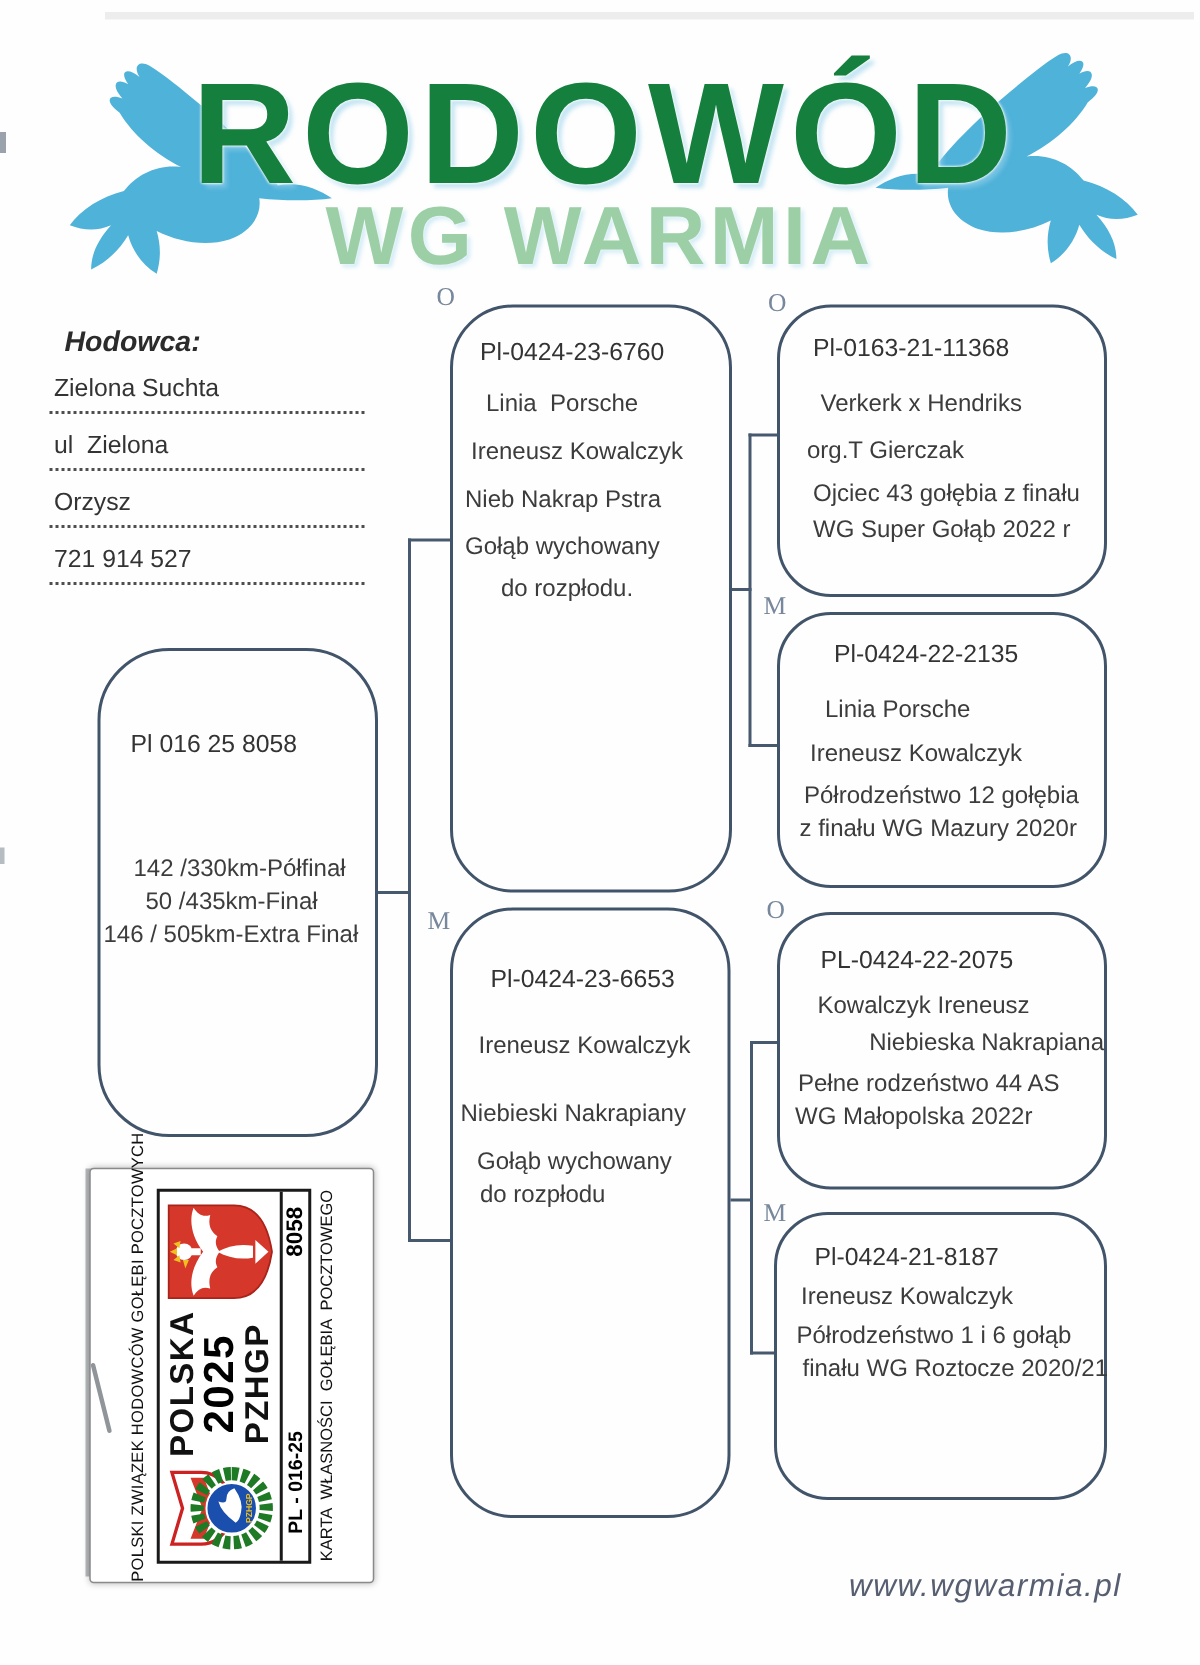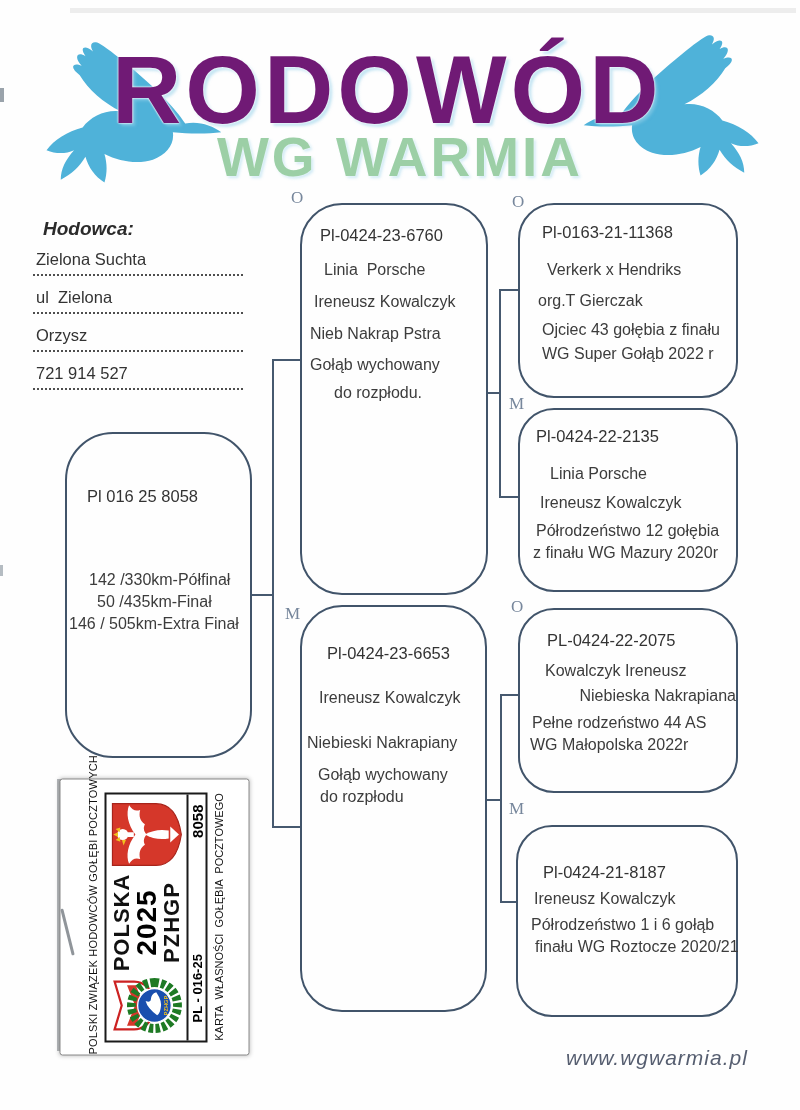--- a/index.html
+++ b/index.html
@@ -6,22 +6,22 @@
   body{width:800px;height:1110px;position:relative;background:#fefefe;
        font-family:"Liberation Sans","DejaVu Sans",sans-serif;overflow:hidden;color:#3c3c3c;}
   .abs{position:absolute;}
 
   
   .scan-top{left:70px;top:8px;width:726px;height:5px;background:#ededed;}
   .scan-mark1{left:0;top:88px;width:4px;height:14px;background:#9aa3ab;}
   .scan-mark2{left:0;top:565px;width:3px;height:11px;background:#b5bcc2;}
 
   
-  .title{left:112px;top:42px;width:544px;text-align:left;font-size:96px;font-weight:bold;
-         letter-spacing:4px;color:#701a75;line-height:1;
+  .title{left:128px;top:42px;width:544px;text-align:left;font-size:96px;font-weight:bold;
+         letter-spacing:4px;color:#15803d;line-height:1;
          text-shadow:0 0 2px #fff,0 0 2px #fff,3px 3px 3px rgba(150,210,235,.55);}
   .subtitle{left:128px;top:130px;width:544px;text-align:center;font-size:55px;font-weight:bold;
             letter-spacing:3px;color:#9ccfa6;line-height:1;
             text-shadow:0 0 2px #fff,2px 2px 3px rgba(150,210,235,.45);}
   .pigeon{color:#4fb2d9;}
   .pigeon svg{display:block;width:100%;height:100%;}
   .pigeon-left{left:28px;top:40px;width:208px;height:152px;transform:scaleX(-1);}
   .pigeon-right{left:574px;top:33px;width:198px;height:152px;}
 
   
@@ -33,21 +33,21 @@
   
   .box{border:2px solid #41546a;background:transparent;}
   .box p{margin:0;font-size:16px;line-height:22px;white-space:pre;color:#3c3c3c;}
   .box .ring{font-size:16.5px;color:#333;}
   #box-subject{left:65px;top:432px;width:187px;height:326px;border-radius:48px;padding-top:51px;box-sizing:border-box;}
   #box-father {left:300px;top:203px;width:188px;height:392px;border-radius:42px;padding-top:19px;box-sizing:border-box;}
   #box-mother {left:300px;top:605px;width:187px;height:407px;border-radius:42px;padding-top:35px;box-sizing:border-box;}
   #box-gp1{left:518px;top:203px;width:220px;height:195px;border-radius:36px;padding-top:16px;box-sizing:border-box;}
   #box-gp2{left:518px;top:408px;width:220px;height:184px;border-radius:36px;padding-top:15px;box-sizing:border-box;}
   #box-gp3{left:518px;top:608px;width:220px;height:185px;border-radius:36px;padding-top:19px;box-sizing:border-box;}
-  #box-gp4{left:516px;top:808px;width:222px;height:192px;border-radius:36px;padding-top:34px;box-sizing:border-box;margin-top:17px;}
+  #box-gp4{left:516px;top:808px;width:222px;height:192px;border-radius:36px;padding-top:17px;box-sizing:border-box;}
 
   
   #box-subject p:nth-child(1){padding-left:20px;}
   #box-subject p:nth-child(2){margin-top:62px;padding-left:22px;}
   #box-subject p:nth-child(3){padding-left:30px;}
   #box-subject p:nth-child(4){padding-left:2px;}
   #box-father p:nth-child(1){padding-left:18px;}
   #box-father p:nth-child(2){margin-top:13px;padding-left:22px;}
   #box-father p:nth-child(3){margin-top:10px;padding-left:12px;}
   #box-father p:nth-child(4){margin-top:10px;padding-left:8px;}
@@ -56,21 +56,21 @@
   #box-mother p:nth-child(1){padding-left:25px;}
   #box-mother p:nth-child(2){margin-top:23px;padding-left:17px;}
   #box-mother p:nth-child(3){margin-top:23px;padding-left:5px;}
   #box-mother p:nth-child(4){margin-top:10px;padding-left:16px;}
   #box-mother p:nth-child(5){padding-left:18px;}
   #box-gp1 p:nth-child(1){padding-left:22px;}
   #box-gp1 p:nth-child(2){margin-top:16px;padding-left:27px;}
   #box-gp1 p:nth-child(3){margin-top:9px;padding-left:18px;}
   #box-gp1 p:nth-child(4){margin-top:7px;padding-left:22px;}
   #box-gp1 p:nth-child(5){margin-top:2px;padding-left:22px;}
-  #box-gp2 p:nth-child(1){padding-left:16px;}
+  #box-gp2 p:nth-child(1){padding-left:36px;}
   #box-gp2 p:nth-child(2){margin-top:16px;padding-left:30px;}
   #box-gp2 p:nth-child(3){margin-top:7px;padding-left:20px;}
   #box-gp2 p:nth-child(4){margin-top:6px;padding-left:16px;}
   #box-gp2 p:nth-child(5){padding-left:13px;}
   #box-gp3 p:nth-child(1){padding-left:27px;}
   #box-gp3 p:nth-child(2){margin-top:9px;padding-left:25px;}
   #box-gp3 p:nth-child(3){margin-top:3px;padding-left:17px;text-align:right;}
   #box-gp3 p:nth-child(4){margin-top:5px;padding-left:12px;}
   #box-gp3 p:nth-child(5){padding-left:10px;}
   #box-gp4 p:nth-child(1){padding-left:25px;}

